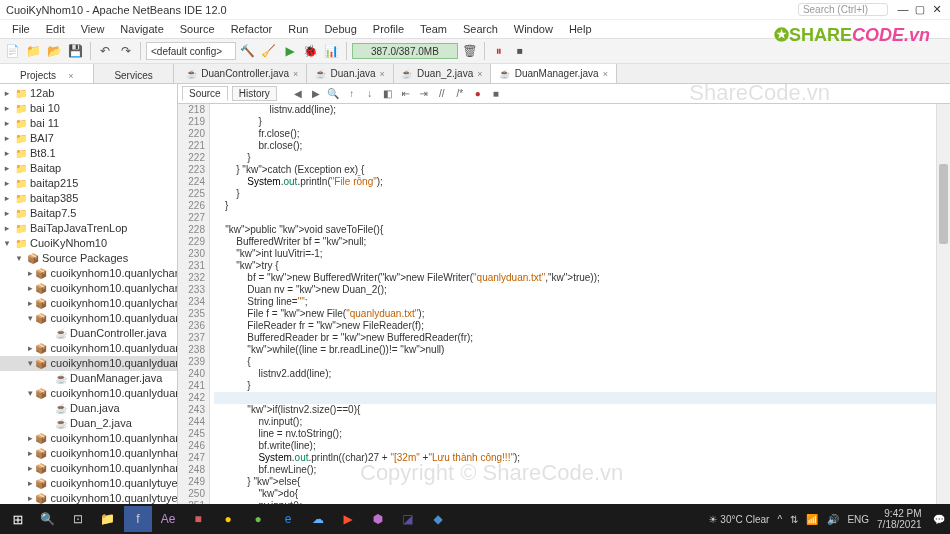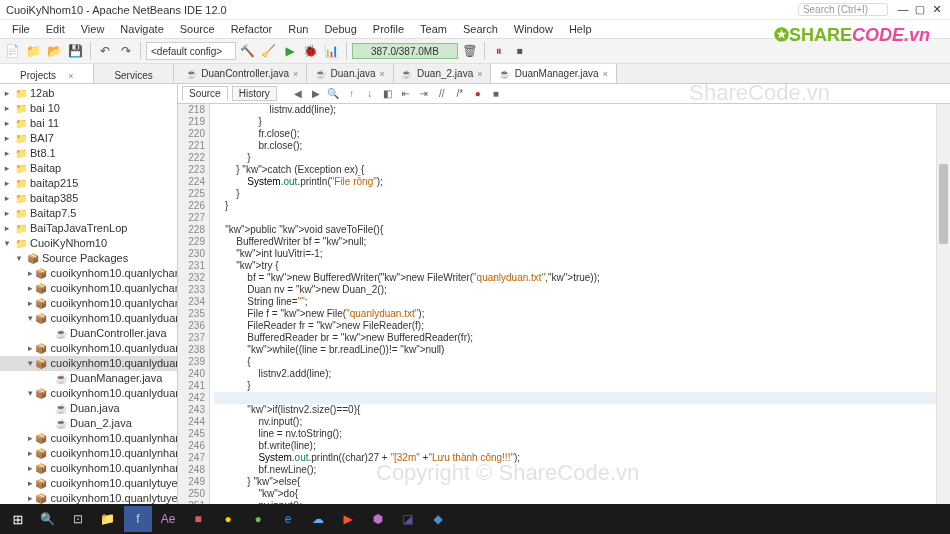--- a/index.html
+++ b/index.html
@@ -65,21 +65,21 @@
 .status-bar span { border-left: 1px solid #ddd; padding-left: 8px; }
 
 .taskbar { position: absolute; bottom: 0; left: 0; right: 0; height: 30px; background: #1a1a1a; display: flex; align-items: center; padding: 0 4px; gap: 2px; }
 .tk-item { width: 28px; height: 26px; display: flex; align-items: center; justify-content: center; font-size: 12px; color: #ccc; }
 .tk-win { color: #fff; font-size: 13px; }
 .tk-tray { margin-left: auto; display: flex; align-items: center; gap: 8px; color: #ccc; font-size: 10px; }
 .tk-time { text-align: right; line-height: 11px; padding-right: 4px; }
 
 .watermark { position: absolute; pointer-events: none; font-size: 22px; color: rgba(0,0,0,0.12); font-weight: 400; }
 .wm1 { top: 80px; right: 120px; }
-.wm2 { bottom: 48px; left: 376px; }
+.wm2 { bottom: 48px; left: 360px; }
 
 .logo-share { position: absolute; top: 24px; right: 20px; font-size: 18px; font-weight: bold; }
 .logo-share .s1 { color: #79b51c; } .logo-share .s2 { color: #ec4899; font-style: italic; }
 </style>
 </head>
 <body>
 
 <div class="titlebar">
   <span>CuoiKyNhom10 - Apache NetBeans IDE 12.0</span>
   <div class="title-right">
@@ -394,19 +394,32 @@
   <div class="tk-item" style="color:#c08bd8">Ae</div>
   <div class="tk-item" style="color:#d06060">■</div>
   <div class="tk-item" style="color:#ffcc00">●</div>
   <div class="tk-item" style="color:#6cc04a">●</div>
   <div class="tk-item" style="color:#1e90ff">e</div>
   <div class="tk-item" style="color:#5bb0ff">☁</div>
   <div class="tk-item" style="color:#ff5030">▶</div>
   <div class="tk-item" style="color:#c070d0">⬢</div>
   <div class="tk-item" style="color:#5b4ea0">◪</div>
   <div class="tk-item" style="color:#4a90d0">◆</div>
+  <div class="tk-tray">
+    <span>☀ <span>30°C Clear</span></span>
+    <span>^</span>
+    <span>⇅</span>
+    <span>📶</span>
+    <span>🔊</span>
+    <span>ENG</span>
+    <div class="tk-time">
+      <div>9:42 PM</div>
+      <div>7/18/2021</div>
+    </div>
+    <span>💬</span>
+  </div>
 </div>
 
 <div class="watermark wm1">ShareCode.vn</div>
 <div class="watermark wm2">Copyright © ShareCode.vn</div>
 <div class="logo-share">
   <span style="color:#79b51c">✪</span><span class="s1">SHARE</span><span class="s2">CODE.vn</span>
 </div>
 
 </body></html>

